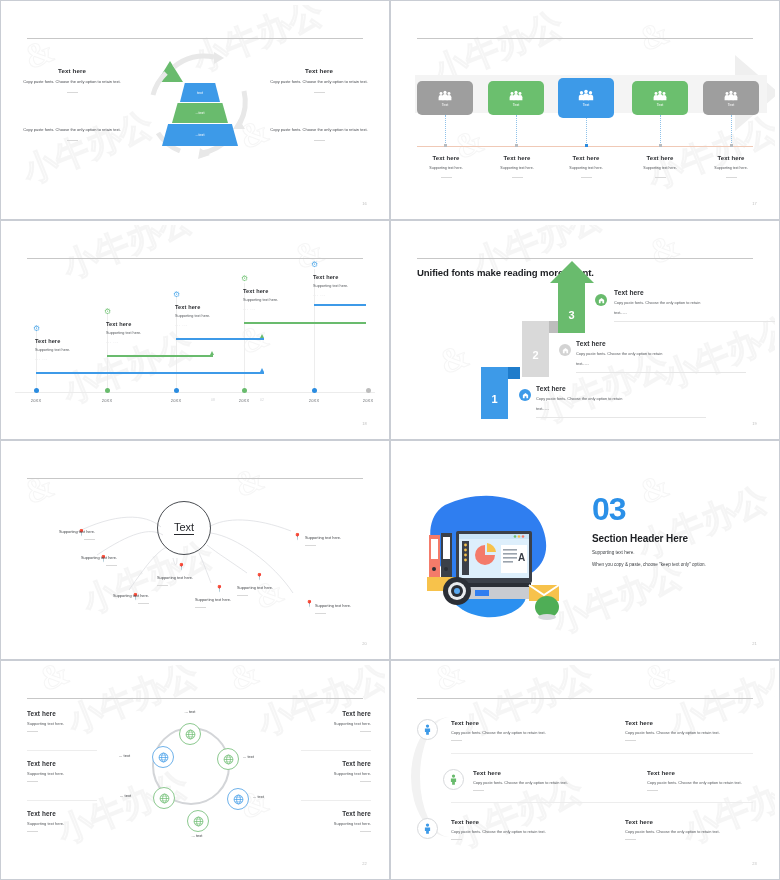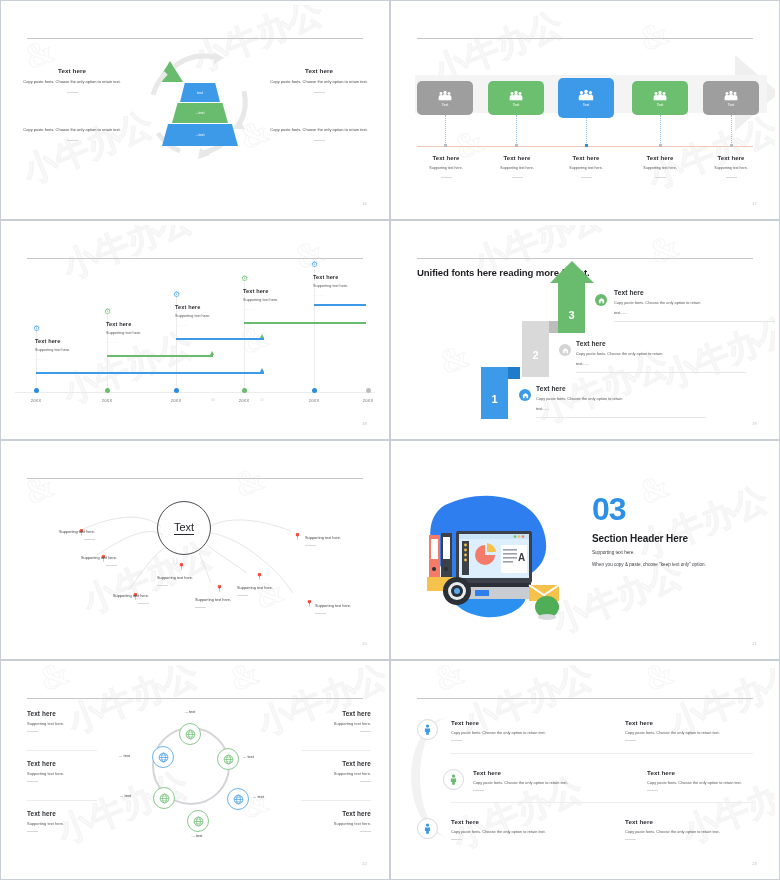--- a/index.html
+++ b/index.html
@@ -351,21 +351,21 @@
     <div class="inner">
       <div class="wm">
         <span style="left:75px;top:-8px;">小牛办公</span>
           <span style="left:255px;top:5px;">&amp;</span>
         <span style="left:45px;top:115px;">&amp;</span>
           <span style="left:140px;top:140px;">小牛办公</span>
         <span style="left:265px;top:105px;">小牛办公</span>
       </div>
       <div class="rule"></div>
 
-      <div class="title">Unified fonts here reading more fluent.</div>
+      <div class="title">Unified fonts make reading more fluent.</div>
 
       <div class="step" style="left:86px;top:142px;width:27px;height:52px;background:#3d9ae8;">
         <span class="stepnum" style="margin-bottom:14px;">1</span>
       </div>
       <div style="position:absolute;left:113px;top:142px;width:12px;height:12px;background:#1f7ccb;"></div>
       <div class="badge" style="left:124px;top:164px;background:#3d9ae8;">
         <svg width="7" height="7" viewBox="0 0 16 16">
             <path d="M8 2L2 7v7h4V9.6h4V14h4V7z" fill="#fff"></path>
           </svg>
       </div>

